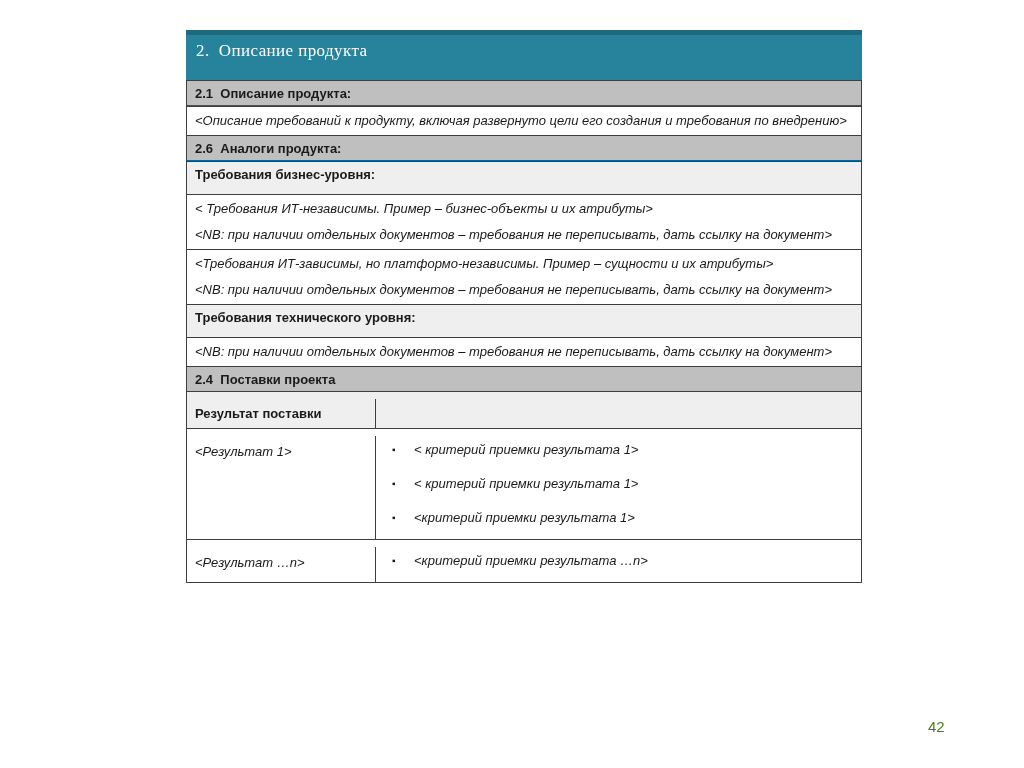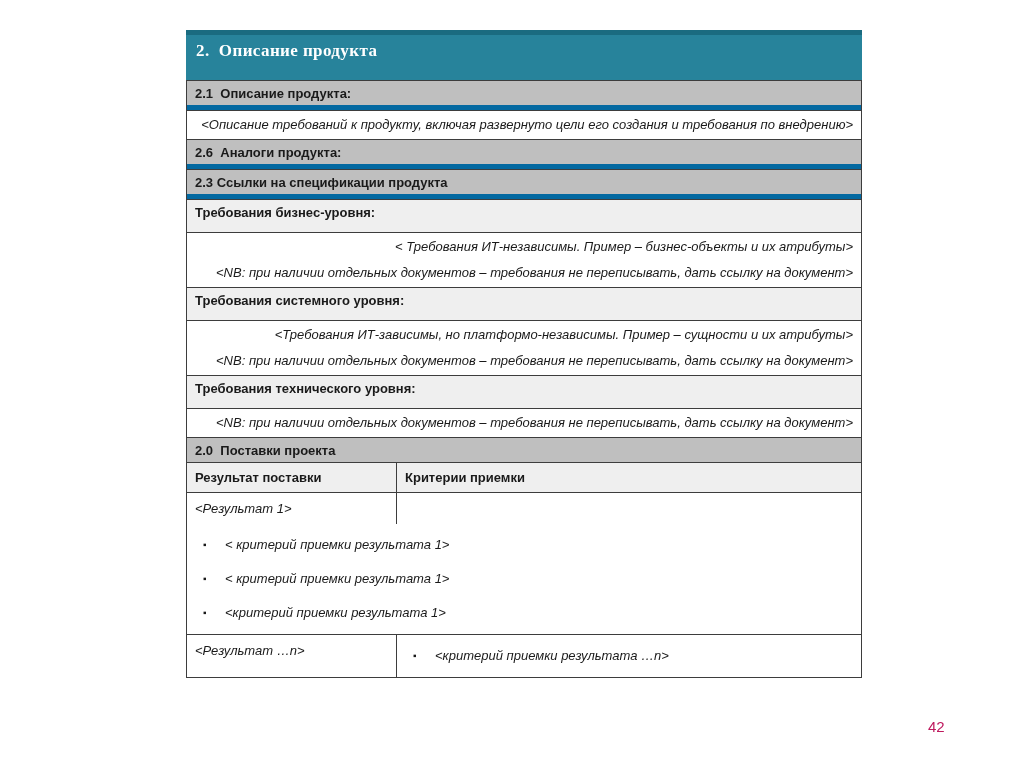--- a/index.html
+++ b/index.html
@@ -25,120 +25,117 @@
     left:186px;top:30px;width:676px;
   }
   .title-bar{
     background:var(--title-bg);
     border-top:5px solid var(--title-edge);
     height:50px;
     display:flex;align-items:center;
     padding:2px 10px 16px 10px;
     color:#FFFFFF;
     font-family:"Liberation Serif", serif;
-    font-weight:bold;
+    font-weight:normal;
     font-size:17px;
     letter-spacing:.4px;
     white-space:pre-wrap;
   }
   .grid{
     border:1px solid var(--border);
     background:#FFFFFF;
   }
   .row{border-top:1px solid var(--border);}
   .row:first-child{border-top:none;}
   .sec-header{
     background:var(--section-bg);
     font-weight:bold;
     font-size:13px;
     padding:5px 8px 4px 8px;
     white-space:pre-wrap;
-    border-bottom:5px solid #0369a1;
+    border-bottom:1px solid #0369a1;
   }
   .sec-header.no-shadow{border-bottom:none;}
   .sub-header{
     background:var(--subheader-bg);
     font-weight:bold;
     font-size:13px;
     padding:5px 8px 12px 8px;
   }
   .body-row{
     background:#FFFFFF;
     font-style:italic;
     font-size:13px;
     line-height:18px;
     padding:5px 8px;
   }
-  .body-row p{margin:0 0 8px 0;text-align:right;}
+  .body-row p{margin:0 0 8px 0;}
   .body-row p:last-child{margin-bottom:0;}
   
   .dt-head{display:flex;background:var(--subheader-bg);font-weight:bold;font-size:13px;}
   .dt-row{display:flex;font-style:italic;font-size:13px;background:#FFFFFF;}
-  .c1{width:210px;border-right:1px solid var(--border);padding:8px;flex-shrink:0;}
+  .c1{width:189px;border-right:1px solid var(--border);padding:8px;flex-shrink:0;margin-top:7px;}
   .c2{flex:1;padding:8px 8px 8px 12px;}
   .dt-head .c1,.dt-head .c2{padding:7px 8px;}
-  .tall{min-height:103px;flex-direction:column;}
+  .tall{min-height:103px;}
   .bullet-item{display:flex;margin:4px 0 16px 0;}
   .bullet-item:last-child{margin-bottom:4px;}
   .bullet-glyph{
     font-style:normal;
     width:26px;flex-shrink:0;
     font-size:10px;line-height:18px;
     padding-left:4px;
   }
   .bullet-text{line-height:18px;}
   .page-number{
     position:absolute;
     left:928px;top:718px;
     font-size:15px;
-    color:#be185d;
+    color:#4d7c0f;
   }
 </style>
 </head>
 <body>
 
 <div class="doc">
 
   <div class="title-bar">
     <span>2.  Описание продукта</span>
   </div>
 
   <div class="grid">
 
     <div class="row sec-header">2.1  Описание продукта:</div>
     <div class="row body-row">
       <p>&lt;Описание требований к продукту, включая развернуто цели его создания и требования по внедрению&gt;</p>
     </div>
 
     <div class="row sec-header">2.6  Аналоги продукта:</div>
 
-    <div class="row sec-header">2.3 Ссылки на спецификации продукта</div>
 
     <div class="row sub-header">Требования бизнес-уровня:</div>
     <div class="row body-row">
       <p>&lt; Требования ИТ-независимы. Пример – бизнес-объекты и их атрибуты&gt;</p>
       <p>&lt;NB: при наличии отдельных документов – требования не переписывать, дать ссылку на документ&gt;</p>
     </div>
 
-    <div class="row sub-header">Требования системного уровня:</div>
     <div class="row body-row">
       <p>&lt;Требования ИТ-зависимы, но платформо-независимы. Пример – сущности и их атрибуты&gt;</p>
       <p>&lt;NB: при наличии отдельных документов – требования не переписывать, дать ссылку на документ&gt;</p>
     </div>
 
     <div class="row sub-header">Требования технического уровня:</div>
     <div class="row body-row">
       <p>&lt;NB: при наличии отдельных документов – требования не переписывать, дать ссылку на документ&gt;</p>
     </div>
 
-    <div class="row sec-header no-shadow">2.0  Поставки проекта</div>
+    <div class="row sec-header no-shadow">2.4  Поставки проекта</div>
 
     <div class="row dt-head">
       <div class="c1">Результат поставки</div>
-      <div class="c2">Критерии приемки</div>
     </div>
 
     <div class="row dt-row tall">
       <div class="c1">&lt;Результат 1&gt;</div>
       <div class="c2">
         <div class="bullet-item">
           <span class="bullet-glyph">▪</span>
           <span class="bullet-text">&lt; критерий приемки результата 1&gt;</span>
         </div>
         <div class="bullet-item">

